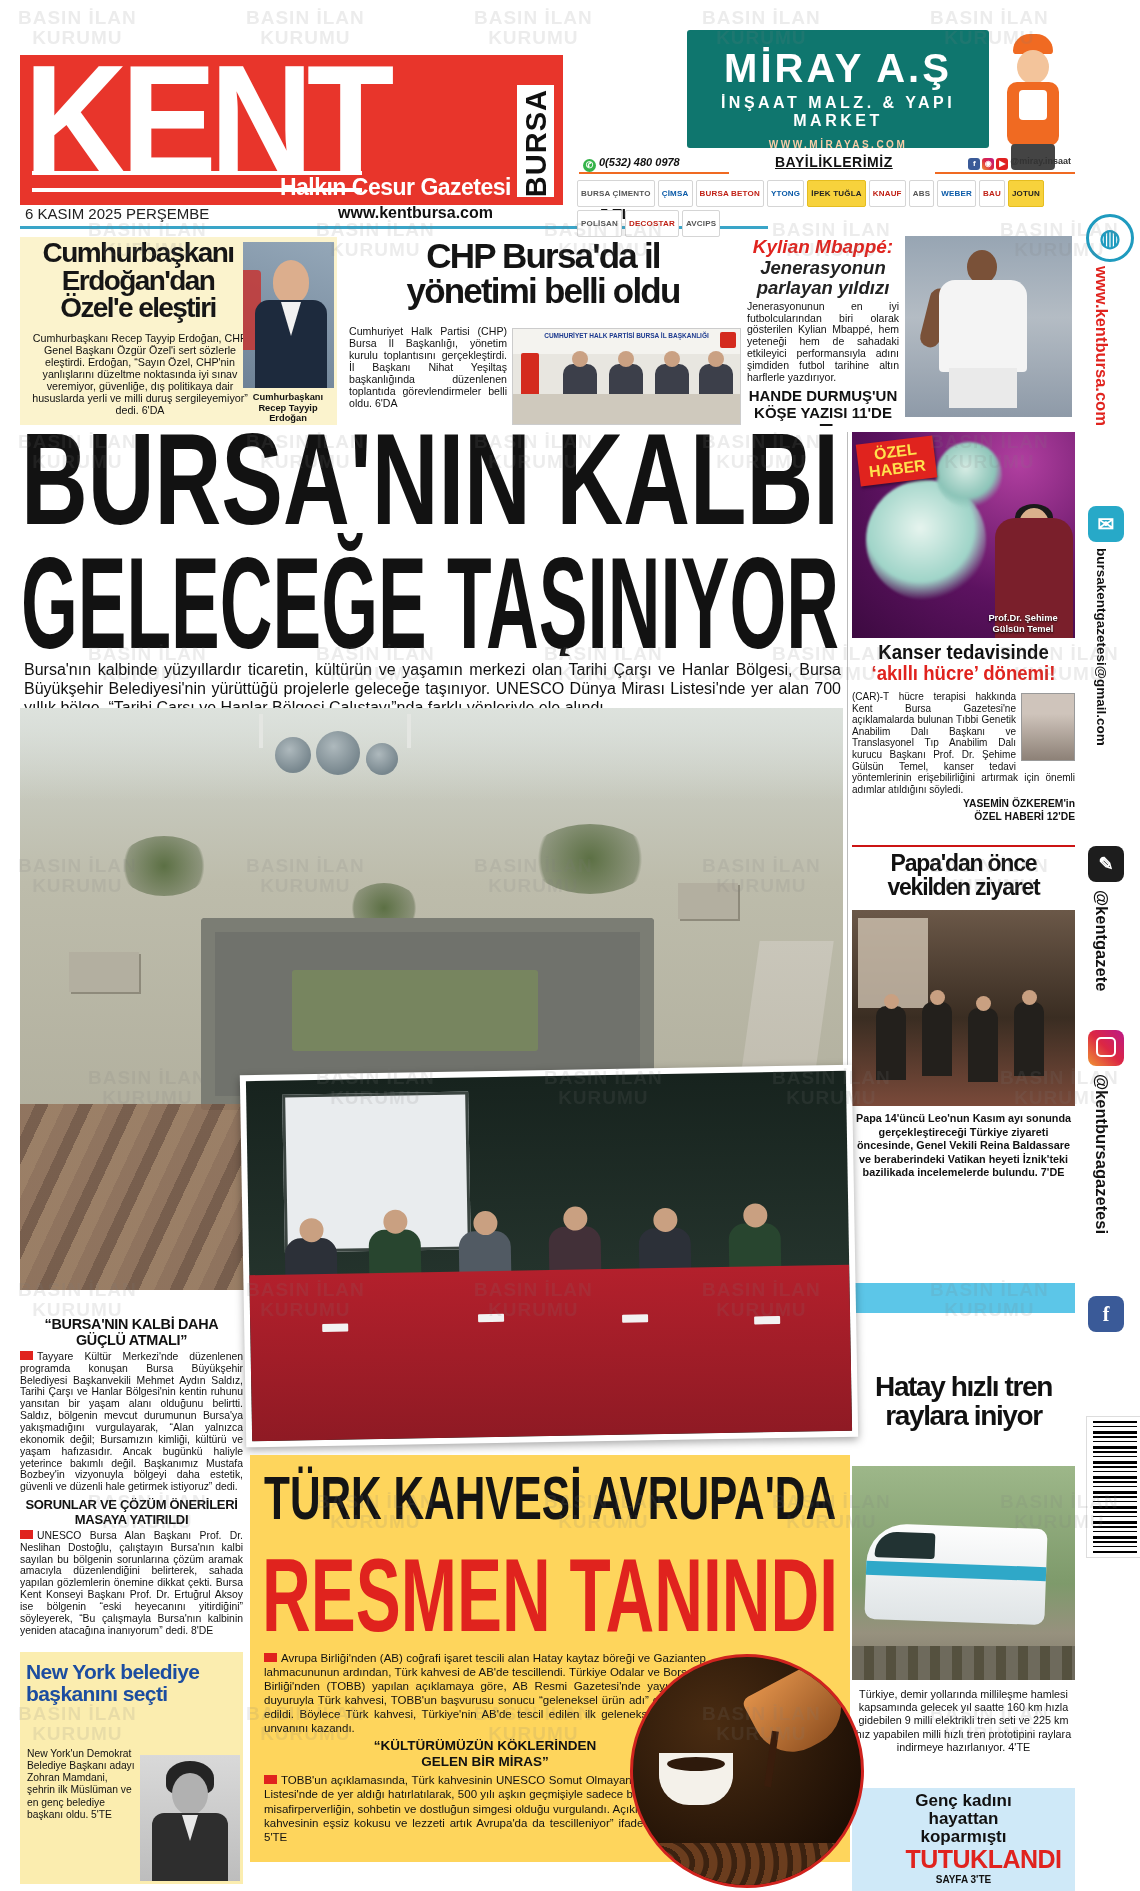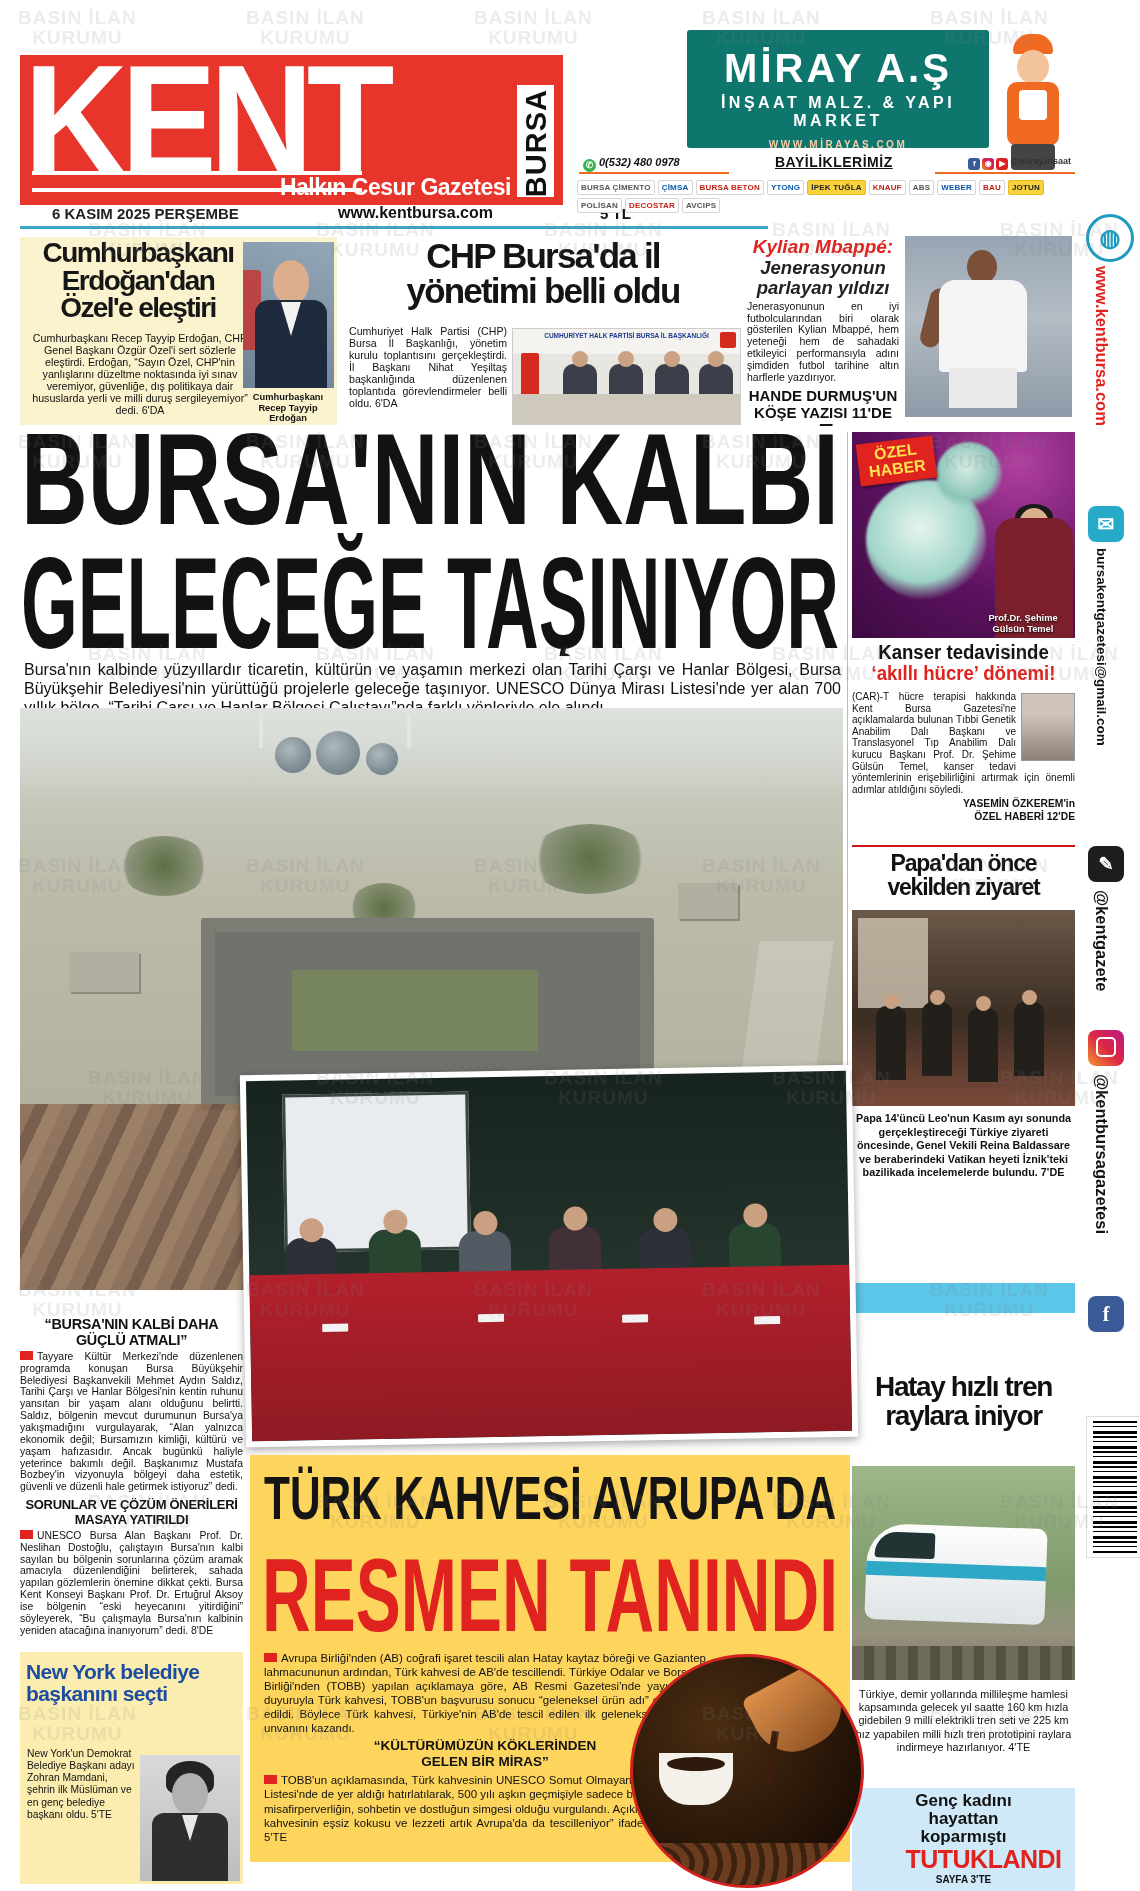--- a/index.html
+++ b/index.html
@@ -13,21 +13,21 @@
   
   #masthead{left:20px;top:55px;width:543px;height:150px;background:#e8352b;}
   #logo{position:absolute;left:4px;top:-14px;color:#fff;font-weight:bold;font-size:148px;
         line-height:150px;letter-spacing:-7px;transform:scale(.97,1.06);transform-origin:0 0;}
   #mast-lines{position:absolute;left:12px;bottom:13px;width:330px;height:13px;
         border-top:4px solid #fff;border-bottom:4px solid #fff;}
   #tagline{position:absolute;right:52px;bottom:4px;color:#fff;font-weight:bold;font-size:23px;letter-spacing:-.5px;}
   #bursa-tab{position:absolute;right:9px;top:30px;bottom:8px;width:37px;background:#fff;}
   #bursa-tab span{position:absolute;left:3px;top:4px;writing-mode:vertical-rl;transform:rotate(180deg);
         font-weight:bold;font-size:29px;letter-spacing:1px;color:#101010;}
-  #date{left:25px;top:205px;font-size:15px;font-weight:bold;color:#222;margin-left:27px;}
+  #date{left:25px;top:205px;font-size:15px;font-weight:normal;color:#222;}
   #site{left:318px;top:204px;width:195px;text-align:center;font-size:16px;font-weight:bold;color:#111;}
   #price{left:600px;top:205px;font-size:15px;font-weight:bold;}
   #teal-rule{left:20px;top:226px;width:748px;height:3px;background:#3aa5c8;}
   
   #ad{left:575px;top:26px;width:500px;height:182px;}
   #ad-orange{position:absolute;left:112px;top:4px;width:302px;height:118px;background:#0f766e;
         border-radius:3px;text-align:center;color:#fff;}
   #ad-brand{font-size:40px;font-weight:bold;letter-spacing:3px;padding-top:16px;}
   #ad-sub{font-size:16px;letter-spacing:3.5px;margin-top:3px;font-weight:bold;}
   #ad-site{font-size:10px;letter-spacing:2.5px;color:#f9cda8;margin-top:9px;font-weight:bold;}
@@ -42,21 +42,21 @@
   .wa-dot{display:inline-block;width:13px;height:13px;background:#35b44a;border-radius:50%;color:#fff;
         font-size:9px;text-align:center;line-height:13px;vertical-align:-2px;margin-right:3px;font-style:normal;}
   #ad-dealers{position:absolute;left:200px;top:0;font-size:14px;font-weight:bold;text-decoration:underline;letter-spacing:.5px;}
   #ad-social{position:absolute;right:4px;top:2px;font-size:9px;font-weight:bold;color:#333;}
   .sq{display:inline-block;width:12px;height:12px;border-radius:3px;color:#fff;font-size:8px;
         text-align:center;line-height:12px;vertical-align:-2px;margin-right:2px;font-weight:bold;}
   .sq.fb{background:#3a5a98;}.sq.ig{background:linear-gradient(45deg,#f09433,#dc2743,#bc1888);}
   .sq.yt{background:#e02020;}
   .orange-u{position:absolute;height:2px;background:#f06a22;top:18px;}
   #ad-logos{position:absolute;left:2px;top:154px;width:496px;display:flex;flex-wrap:wrap;gap:3px;align-items:center;}
-  .chip{font-size:8px;font-weight:bold;padding:2px 3px;border:1px solid #d5d5d5;border-radius:2px;
+  .chip{font-size:8px;font-weight:bold;padding:8px 3px;border:1px solid #d5d5d5;border-radius:2px;
         color:#555;background:#fff;text-transform:uppercase;letter-spacing:.2px;}
   .chip:nth-child(2n){color:#0a5aa8;}
   .chip:nth-child(3n){color:#c02015;}
   .chip:nth-child(5n){background:#f7d23c;color:#222;border-color:#e5bd20;}
   
   #erdogan-card{left:20px;top:237px;width:317px;height:188px;background:#fbf3cd;}
   .e-head{position:absolute;left:2px;top:2px;width:232px;text-align:center;font-weight:bold;
         font-size:28px;line-height:.99;letter-spacing:-1.6px;color:#161616;}
   .e-body{position:absolute;left:5px;top:95px;width:230px;font-size:10.7px;line-height:1.12;text-align:center;}
   .e-photo{position:absolute;right:3px;top:5px;width:91px;height:146px;overflow:hidden;background:linear-gradient(200deg,#94a7b8,#6e8296);}

